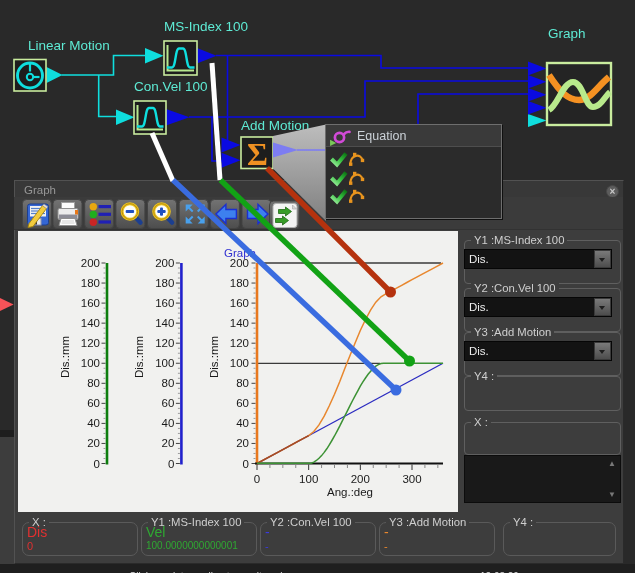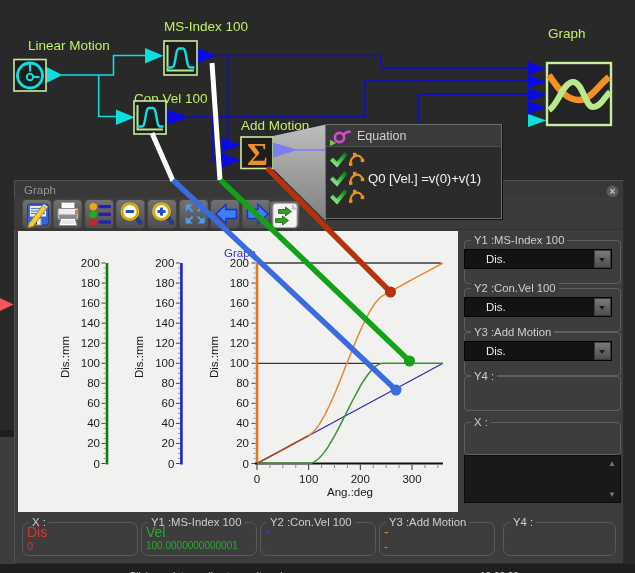--- a/index.html
+++ b/index.html
@@ -1,42 +1,42 @@
 <!DOCTYPE html>
 <html><head>
 <meta charset="utf-8">
 <style>
 * { margin:0; padding:0; box-sizing:border-box; }
 html,body { width:635px; height:573px; overflow:hidden; background:#282828;
   font-family:"Liberation Sans", sans-serif; }
 #stage { position:relative; width:635px; height:573px; background:#292929; overflow:hidden; }
 .abs { position:absolute; }
-.ntext { position:absolute; color:#bef264; font-size:13.5px; white-space:nowrap; }
+.ntext { position:absolute; color:#5eead4; font-size:13.5px; white-space:nowrap; }
 .grp { position:absolute; border:1px solid #5f5f5f; border-radius:4px; }
 .glab { position:absolute; top:-7px; left:6px; font-size:11.3px; color:#cfcfcf; background:#3d3d3d; padding:0 3px; white-space:nowrap; line-height:13px; }
 .dd { position:absolute; width:148px; height:20px; background:#131313; border:1px solid #060606; color:#ececec; font-size:11.5px; line-height:18px; }
-.dd > span:first-child { padding-left:21px; }
+.dd > span:first-child { padding-left:4px; }
 .ddbtn { position:absolute; right:0; top:0; width:17px; height:18px; background:linear-gradient(#7a7a7a,#4d4d4d); border:1px solid #3a3a3a; }
 .ddbtn i { position:absolute; left:4px; top:6.5px; width:0; height:0; border-left:3.8px solid transparent; border-right:3.8px solid transparent; border-top:4.6px solid #1e1e1e; }
 .bbx { position:absolute; top:11px; width:116px; height:34px; border:1px solid #5a5a5a; border-radius:7px; }
 .bv  { position:absolute; left:4px; top:3px; font-size:14px; line-height:12px; }
 .bv2 { position:absolute; left:4px; top:17px; font-size:11px; line-height:12px; }
 .eqrow { position:absolute; left:42px; color:#f2f2f2; font-size:13.2px; letter-spacing:-0.1px; white-space:nowrap; }
 </style>
 </head>
 <body>
 <div id="stage">
 
   <div class="abs" style="left:0;top:430px;width:14px;height:7px;background:#1e1e1e;"></div>
   <div class="abs" style="left:0;top:437px;width:14px;height:128px;background:#3d3d3d;"></div>
   <div class="abs" style="left:0;top:564px;width:635px;height:9px;background:#1f1f1f;"></div>
 
   <div class="ntext" style="left:13px;top:38px;margin-left:15px;">Linear Motion</div>
   <div class="ntext" style="left:164px;top:19px;">MS-Index 100</div>
-  <div class="ntext" style="left:134px;top:79px;margin-top:12px;">Con.Vel 100</div>
+  <div class="ntext" style="left:134px;top:79px;">Con.Vel 100</div>
   <div class="ntext" style="left:241px;top:118px;">Add Motion</div>
   <div class="ntext" style="left:548px;top:26px;">Graph</div>
 
   <svg class="abs" style="left:0;top:0;" width="635" height="180" id="nodes-svg">
 
     <g stroke="#0fdede" stroke-width="1.6" fill="none">
       <path d="M61.5,75 H113.5 V55.5 H145"></path>
       <path d="M98.7,75 V116.5 H116"></path>
     </g>
 
@@ -506,21 +506,20 @@
           <rect x="27" y="3.8" width="3.4" height="3.4"></rect>
           <rect x="34.8" y="9.7" width="3.4" height="3.4"></rect>
         <rect x="23" y="32.5" width="3.4" height="3.4"></rect>
           <rect x="27" y="22.8" width="3.4" height="3.4"></rect>
           <rect x="34.8" y="28.7" width="3.4" height="3.4"></rect>
         <rect x="23" y="50.5" width="3.4" height="3.4"></rect>
           <rect x="27" y="40.8" width="3.4" height="3.4"></rect>
           <rect x="34.8" y="46.7" width="3.4" height="3.4"></rect>
       </g>
     </svg>
-    <div class="eqrow" style="top:46px;">Q0 [Vel.] =v(0)+v(1)</div>
   </div>
 
   <svg class="abs" style="left:0;top:0;pointer-events:none;" width="635" height="573" id="anno-svg">
     <line x1="152" y1="133" x2="173" y2="181" stroke="#ffffff" stroke-width="5"></line>
     <line x1="212" y1="63" x2="220" y2="180" stroke="#ffffff" stroke-width="5"></line>
     <line x1="173" y1="180" x2="396" y2="390" stroke="#3a6ce0" stroke-width="5.5"></line>
     <circle cx="396" cy="390" r="5.5" fill="#3a6ce0"></circle>
     <line x1="220.5" y1="180" x2="409.5" y2="361" stroke="#12a215" stroke-width="5.5"></line>
     <circle cx="409.5" cy="361" r="5.5" fill="#12a215"></circle>
     <line x1="267" y1="168" x2="390.5" y2="292" stroke="#b5320e" stroke-width="5.5"></line>

